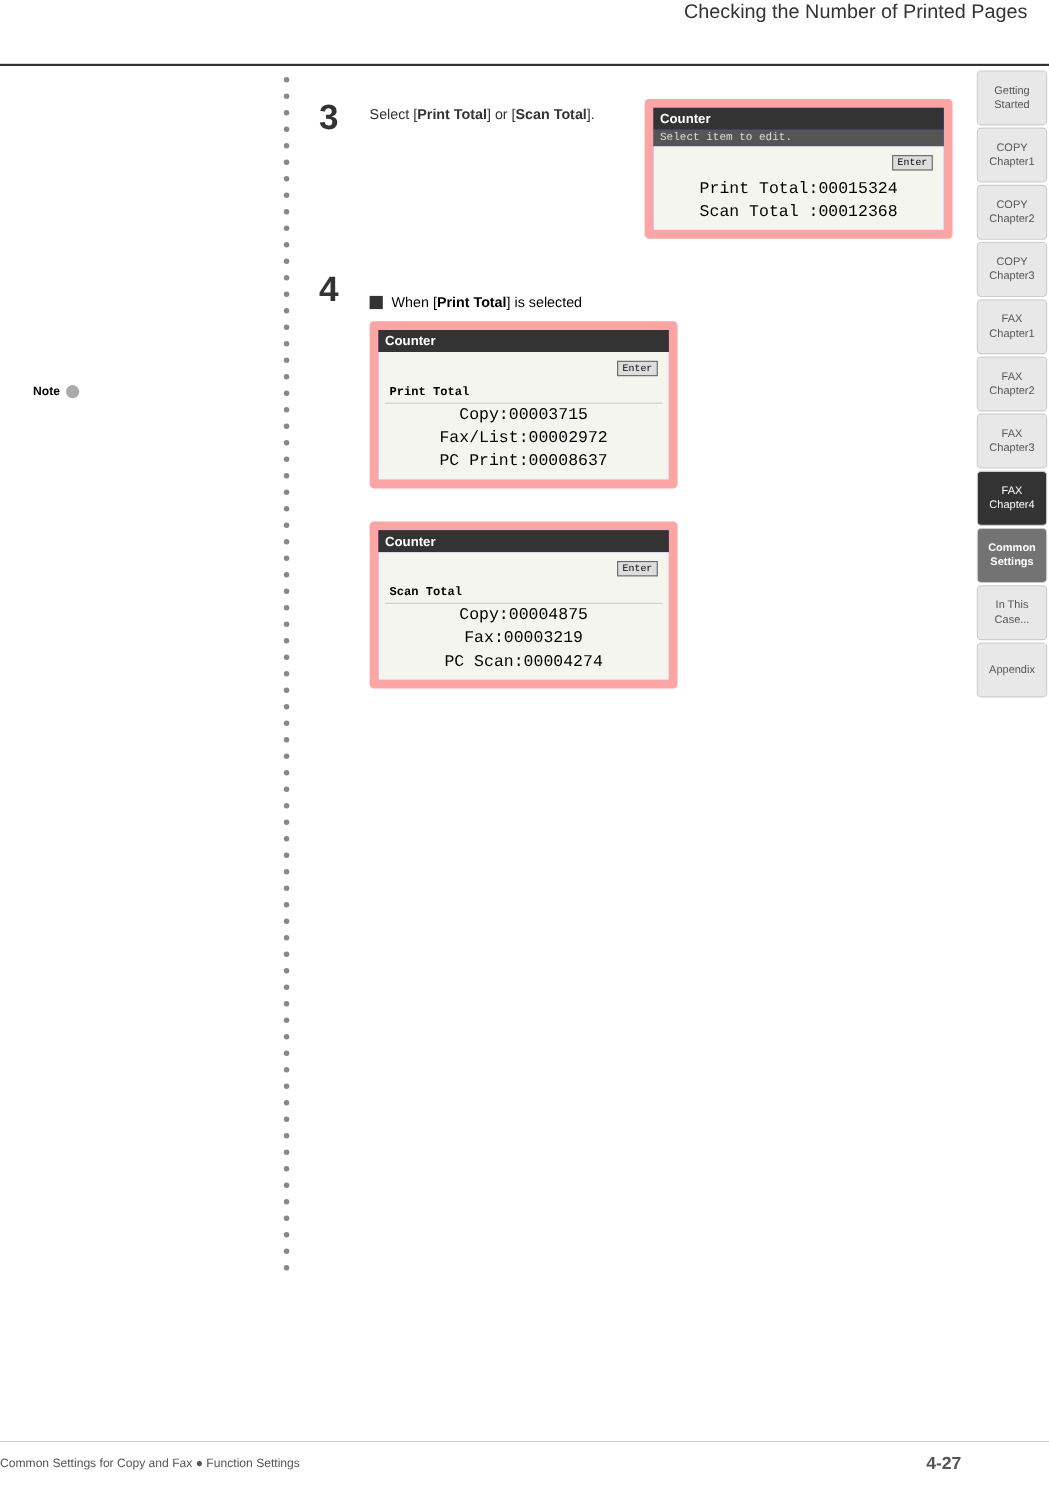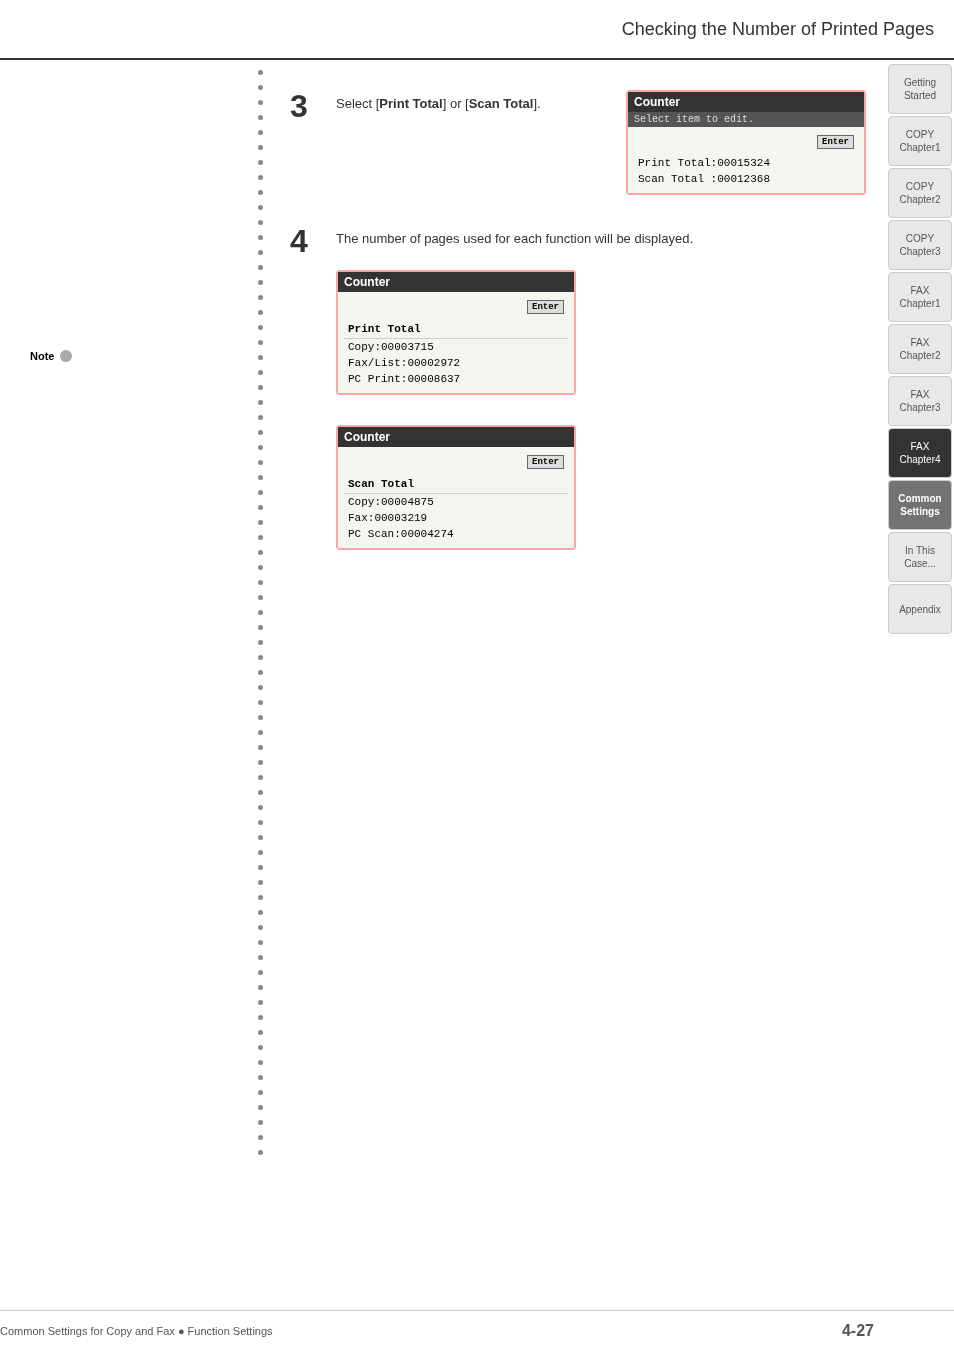--- a/index.html
+++ b/index.html
@@ -13,21 +13,20 @@
       position: relative;
     }
 
     
     .page-header {
       position: absolute;
       top: 0; left: 0; right: 0;
       height: 60px;
       border-bottom: 2px solid #333;
       display: flex;
-      align-items: center;
       justify-content: flex-end;
       padding-right: 20px;
     }
     .page-header-title {
       font-size: 18px;
       font-weight: normal;
       color: #333;
     }
 
     
@@ -165,23 +164,23 @@
       flex: 1;
       font-size: 13px;
       line-height: 1.6;
       color: #333;
       padding-top: 4px;
     }
 
     
     .counter-ui {
       background: #8b5cf6;
-      border: 2px solid #fca5a5;
+      border: 8px solid #fca5a5;
       border-radius: 4px;
-      width: 240px;
+      width: 280px;
       font-size: 11px;
       font-family: 'Courier New', monospace;
     }
     .counter-header {
       background: #333;
       color: #fff;
       padding: 3px 6px;
       font-size: 12px;
       font-weight: bold;
       font-family: Arial, sans-serif;
@@ -191,38 +190,37 @@
       color: #ddd;
       padding: 2px 6px;
       font-size: 10px;
     }
     .counter-body {
       padding: 6px;
       background: #f5f5f0;
     }
     .counter-row {
       display: flex;
-      justify-content: flex-start;
+      justify-content: center;
       align-items: center;
       padding: 2px 4px;
-      font-size: 11px;
+      font-size: 15px;
     }
     .enter-btn {
       border: 1px solid #666;
       background: #ddd;
       font-size: 9px;
       padding: 1px 4px;
       float: right;
       margin-bottom: 4px;
     }
     .counter-enter-row {
       display: flex;
       justify-content: flex-end;
       padding: 2px 4px;
-      font-weight: bold;
     }
 
     
     .sub-step-block {
       margin-top: 20px;
     }
     .sub-step-header {
       display: flex;
       align-items: center;
       gap: 8px;
@@ -389,23 +387,26 @@
           <div class="counter-row">
             <span>Scan Total :00012368</span>
           </div>
         </div>
       </div>
     </div>
 
     <div style="display:flex; gap:16px; margin-top: 20px;">
       <div class="step-number">4</div>
       <div style="flex:1;">
-        <div class="step-text">The number of pages used for each function will be displayed.</div>
 
         <div class="sub-step-block">
+          <div class="sub-step-header">
+            <span class="black-square"></span>
+            <span>When [<strong>Print Total</strong>] is selected</span>
+          </div>
           <div class="counter-ui">
             <div class="counter-header">Counter</div>
             <div class="counter-body">
               <div class="counter-enter-row">
                 <span class="enter-btn">Enter</span>
               </div>
               <div style="padding: 3px 4px; font-weight: bold; font-size: 11px; font-family: 'Courier New', monospace; border-bottom: 1px solid #ccc;">Print Total</div>
               <div class="counter-row">
                 <span>Copy</span>
                 <span>:00003715</span>

